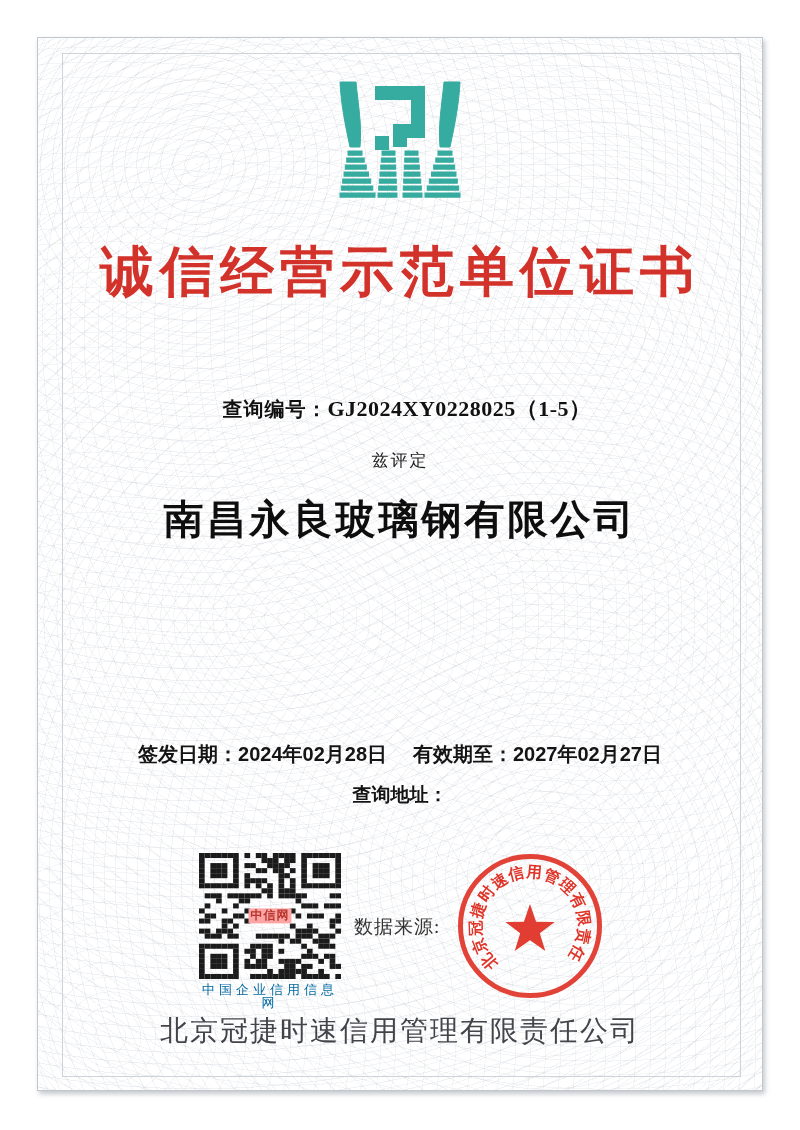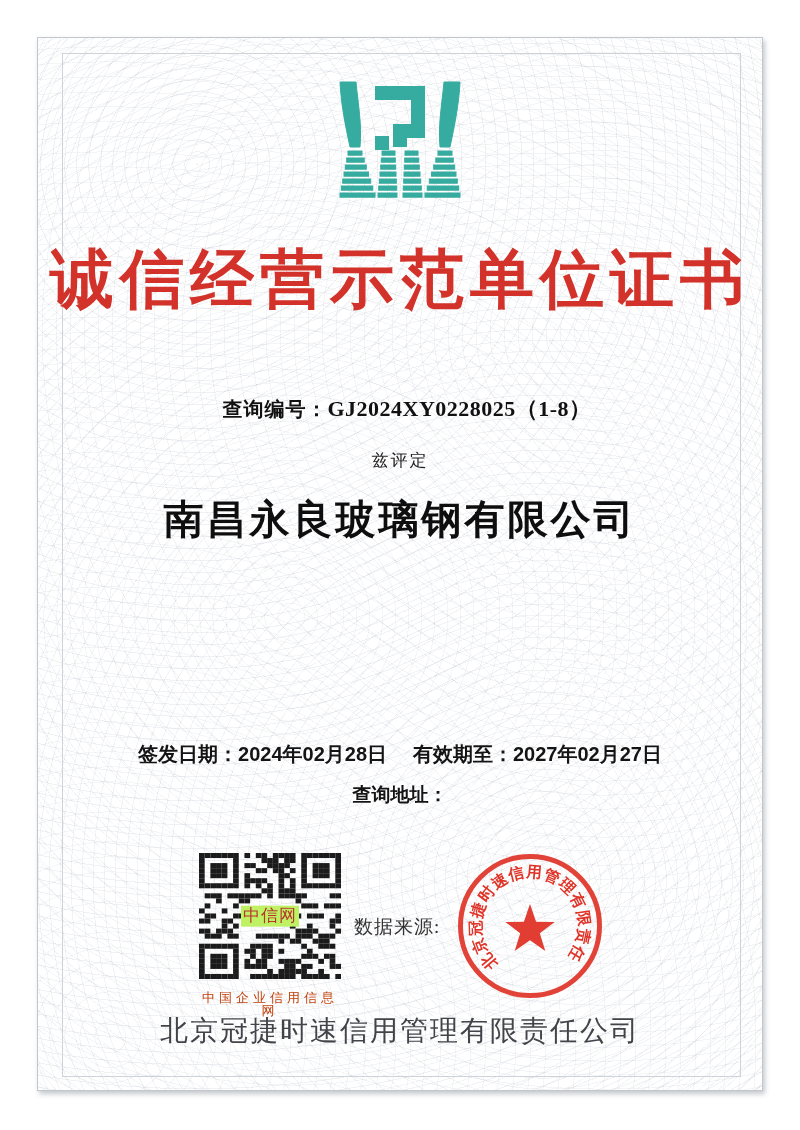--- a/index.html
+++ b/index.html
@@ -20,41 +20,41 @@
   .frame-outer{
     position:absolute;left:37px;top:37px;right:37px;bottom:39px;
     border:1px solid #c2c7ce;box-shadow:2px 3px 5px rgba(125,132,145,.45);
   }
   .frame-inner{
     position:absolute;left:62px;top:53px;width:677px;height:1022px;
     border:1px solid #ced3d9;
   }
   .abs{position:absolute;left:0;width:100%;text-align:center;}
   .logo-svg{position:absolute;left:0;top:0;}
-  .title{top:236px;font-size:64px;font-weight:bold;color:var(--red,#d2322a);letter-spacing:6px;}
+  .title{top:236px;font-size:54px;font-weight:bold;color:var(--red,#d2322a);letter-spacing:6px;}
   .subtitle{top:307px;font-size:21px;font-weight:bold;letter-spacing:1px;color:#161616;}
   .query{top:394px;font-size:20px;color:#111;}
   .query .q-label{font-weight:bold;letter-spacing:1px;margin-left:14px;}
   .query .q-value{font-family:"Liberation Serif","DejaVu Serif",serif;font-weight:bold;font-size:22px;letter-spacing:.5px;}
   .hereby{top:449px;font-size:17px;letter-spacing:2px;color:#222;}
   .company{top:492px;font-size:40px;font-weight:600;letter-spacing:3px;color:#0e0e0e;
     font-family:"Liberation Serif","DejaVu Serif",serif;}
   .rating{top:611px;font-size:42px;font-weight:bold;color:var(--red,#d2322a);letter-spacing:2px;white-space:pre;}
   .dates{top:741px;display:flex;justify-content:center;gap:26px;font-size:20px;font-weight:bold;color:#141414;}
   .addr{top:781px;display:flex;justify-content:center;font-size:19px;font-weight:bold;color:#141414;line-height:28px;}
   .addr .a-lines{text-align:left;letter-spacing:.5px;}
   .qr-block{position:absolute;left:194px;top:853px;width:152px;text-align:center;}
   .qr-wrap{position:relative;display:inline-block;line-height:0;}
   .qr-center-label{
     position:absolute;left:50%;top:50%;transform:translate(-50%,-50%);
-    background:#bef264;padding:1px 2px;line-height:1.1;
-    font-family:"Liberation Serif","DejaVu Serif",serif;font-weight:normal;
-    font-size:17px;color:#b8352c;letter-spacing:1px;white-space:nowrap;
+    background:#fca5a5;padding:1px 2px;line-height:1.1;
+    font-family:"Liberation Serif","DejaVu Serif",serif;font-weight:bold;
+    font-size:12px;color:#b8352c;letter-spacing:1px;white-space:nowrap;
   }
-  .qr-caption{margin-top:8px;font-size:13px;letter-spacing:4px;color:#c2410c;line-height:1;}
+  .qr-caption{margin-top:0;font-size:13px;letter-spacing:4px;color:#0369a1;line-height:1;}
   .data-source{position:absolute;left:354px;top:914px;font-size:19px;color:#333;
     font-family:"Liberation Serif","DejaVu Serif",serif;letter-spacing:1px;}
   .seal{position:absolute;left:450px;top:846px;width:160px;height:160px;}
   .seal svg{overflow:visible;}
   .issuer{top:1012px;font-size:28px;color:#43444a;letter-spacing:2px;}
 </style>
 </head>
 <body>
 
 <div class="page">
@@ -98,21 +98,21 @@
           <rect x="378.0" y="193.0" width="19.0" height="4.2"></rect>
           <rect x="403.0" y="193.0" width="19.0" height="4.2"></rect>
           <rect x="425.0" y="193.0" width="35.0" height="4.2"></rect>
         </g>
     </g>
   </svg>
 
   <div class="abs title">诚信经营示范单位证书</div>
 
   <div class="abs query">
-    <span class="q-label">查询编号：</span><span class="q-value">GJ2024XY0228025（1-8）</span>
+    <span class="q-label">查询编号：</span><span class="q-value">GJ2024XY0228025（1-5）</span>
   </div>
 
   <div class="abs hereby">兹评定</div>
   <div class="abs company">南昌永良玻璃钢有限公司</div>
 
   <div class="abs dates">
     <span>签发日期：2024年02月28日</span>
     <span>有效期至：2027年02月27日</span>
   </div>
 

